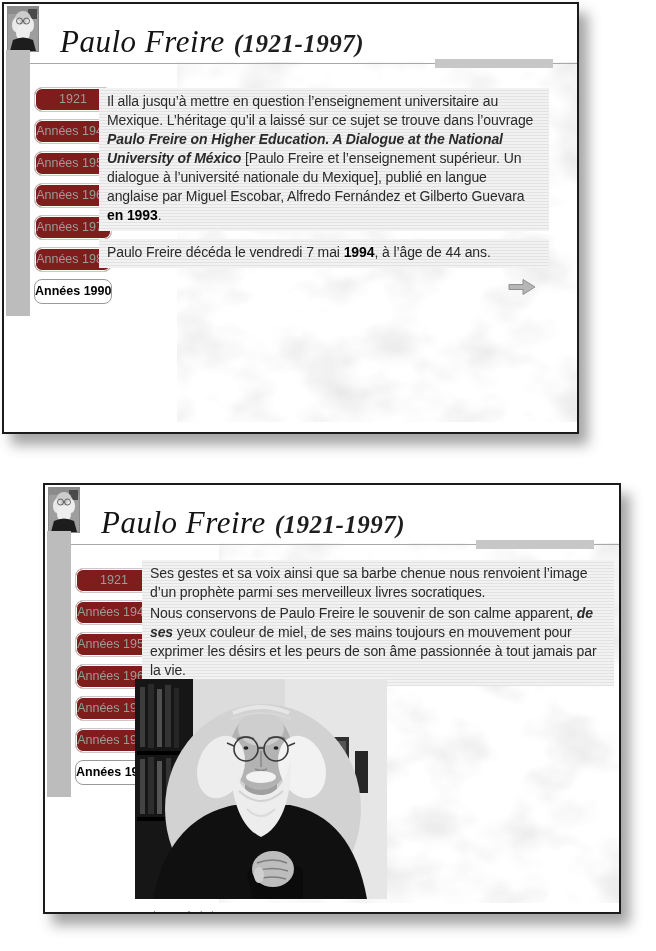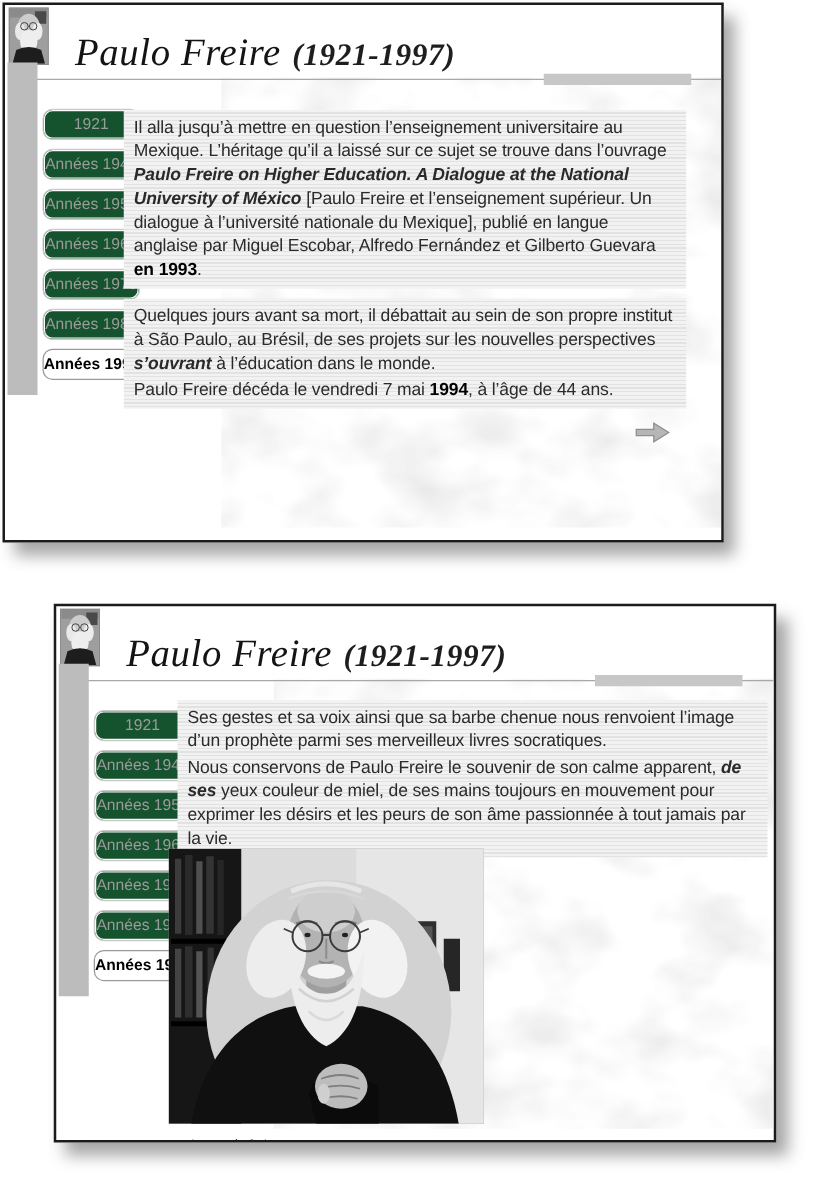--- a/index.html
+++ b/index.html
@@ -26,21 +26,21 @@
              font-size:31px;color:#141414;letter-spacing:.5px;}
   .hdr-dates{font-size:25px;margin-left:9px;color:#1e1e1e;font-weight:bold;}
   .hdr-rule{position:absolute;left:8px;right:0;top:59px;height:1px;background:#a8a8a8;}
   .hdr-bar{position:absolute;left:431px;top:55px;width:118px;height:9px;background:#c7c7c7;}
 
   
   .strip{position:absolute;left:2px;top:46px;width:24px;height:266px;background:#bcbcbc;}
   .timeline{position:absolute;left:30px;top:83px;width:78px;
             display:flex;flex-direction:column;gap:7px;}
   .tl-btn{box-sizing:border-box;height:25px;line-height:23px;text-align:center;
-          background:#14532d;border:1px solid #c9c9c9;border-radius:8px;
+          background:#7f1d1d;border:1px solid #c9c9c9;border-radius:8px;
           color:#9b9b9b;font-size:12.5px;white-space:nowrap;cursor:pointer;
           box-shadow:inset 0 0 0 1px #fafafa;}
   .tl-btn.active{background:#ffffff;color:#000;border-color:#9a9a9a;font-weight:bold;
           box-shadow:none;}
 
   
   .content{position:absolute;}
   #panel-top .content{left:95px;top:84px;width:450px;}
   #panel-bottom .content{left:97px;top:75px;width:472px;}
   .block{background:repeating-linear-gradient(180deg,#f2f2f2 0px,#f2f2f2 2px,#e2e2e2 2px,#e2e2e2 3px);
@@ -111,21 +111,20 @@
       <div class="tl-btn">Années 1970</div>
       <div class="tl-btn">Années 1980</div>
       <div class="tl-btn active">Années 1990</div>
     </div>
 
     <div class="content">
       <div class="block">
         <p><span>Il alla jusqu’à mettre en question l’enseignement universitaire au Mexique. L’héritage qu’il a laissé sur ce sujet se trouve dans l’ouvrage </span><span class="rich-i">Paulo Freire on Higher Education. A Dialogue at the National University of México</span><span> [Paulo Freire et l’enseignement supérieur. Un dialogue à l’université nationale du Mexique], publié en langue anglaise par Miguel Escobar, Alfredo Fernández et Gilberto Guevara </span><span class="rich-b">en 1993</span><span>.</span></p>
       </div>
       <div class="block">
-        <p><span>Quelques jours avant sa mort, il débattait au sein de son propre institut à São Paulo, au Brésil, de ses projets sur les nouvelles perspectives </span><span class="rich-i">s’ouvrant</span><span> à l’éducation dans le monde.</span></p>
         <p><span>Paulo Freire décéda le vendredi 7 mai </span><span class="rich-b">1994</span><span>, à l’âge de 44 ans.</span></p>
       </div>
       <div class="arrow-row">
         <span title="">
           <svg width="30" height="18" viewBox="0 0 30 18">
             <path d="M2 6.5 H16 V1.5 L28 9 L16 16.5 V11.5 H2 Z" fill="#b6b6b6" stroke="#8f8f8f" stroke-width="1"></path>
           </svg>
         </span>
       </div>
     </div>

